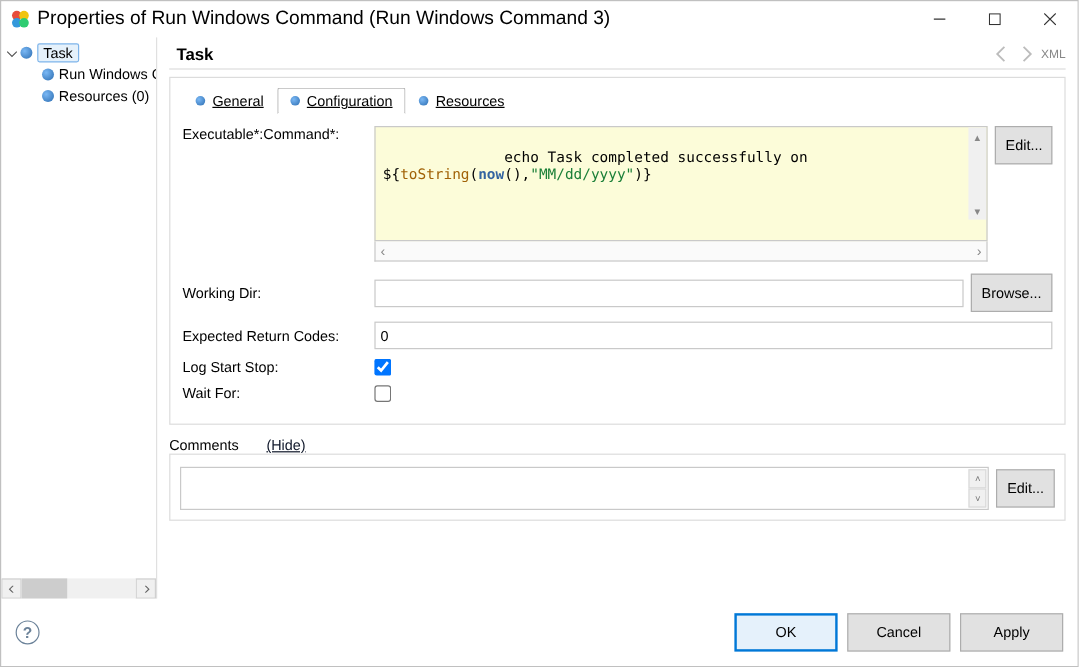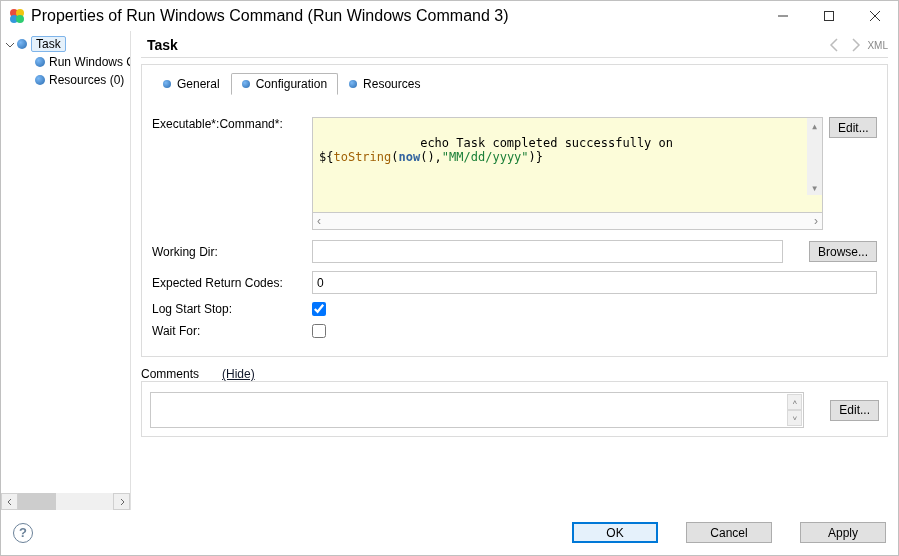--- a/index.html
+++ b/index.html
@@ -25,41 +25,41 @@
   .tree-scroll .sb-thumb { position: absolute; left: 0; top: 0; bottom: 0; width: 40%; background: #cdcdcd; }
 
   .main { flex: 1; display: flex; flex-direction: column; padding: 0 10px; }
   .header { display: flex; align-items: center; padding: 6px 0 4px 6px; }
   .header h1 { font-size: 14px; font-weight: 700; margin: 0; flex: 1; }
   .hdr-icon { width: 16px; height: 16px; margin-left: 4px; display: flex; align-items: center; justify-content: center; color: #9a9a9a; }
   .xml-label { font-size: 10px; color: #888; margin-left: 4px; }
   .hr { height: 1px; background: #dcdcdc; margin-bottom: 6px; }
 
   .panel { border: 1px solid #dcdcdc; padding: 8px 10px 10px 10px; display: flex; flex-direction: column; }
-  .tabs { display: flex; gap: 0; margin-bottom: 22px; }
+  .tabs { display: flex; gap: 0; margin-bottom: 10px; text-decoration: underline; }
   .tab { display: flex; align-items: center; padding: 3px 10px; border: 1px solid transparent; }
   .tab .dot { width: 8px; height: 8px; border-radius: 50%; background: radial-gradient(circle at 35% 35%, #7ab8f5, #2b6cb0); margin-right: 6px; }
   .tab.active { background: #fff; border: 1px solid #b8b8b8; border-bottom-color: #fff; border-radius: 2px 2px 0 0; }
 
   .field-row { display: flex; align-items: center; margin-bottom: 8px; }
   .label { width: 160px; flex: 0 0 160px; }
   .exec-row { display: flex; align-items: flex-start; }
   .exec-label-col { width: 160px; flex: 0 0 160px; display: flex; flex-direction: row; }
   .exec-label-col .label { width: auto; flex: none; margin-bottom: 40px; }
   .command-area-wrap { flex: 1; display: flex; flex-direction: column; }
   .command-area { border: 1px solid #c9c9c9; background: #fcfcd9; height: 96px; position: relative; font-family: Consolas, monospace; font-size: 12px; padding: 4px 16px 4px 6px; white-space: pre-wrap; overflow: hidden; }
   .cmd-text { }
   .kw-fn { color: #a16207; font-weight: 400; }
   .kw-fn2 { color: #3364a0; font-weight: 600; }
   .kw-str { color: #1a7f37; }
   .vsb { position: absolute; right: 0; top: 0; bottom: 17px; width: 15px; background: #f0f0f0; display: flex; flex-direction: column; justify-content: space-between; }
   .vsb .arrow { height: 15px; display: flex; align-items: center; justify-content: center; color: #888; }
   .hsb { height: 17px; background: #fafafa; display: flex; align-items: center; justify-content: space-between; border: 1px solid #c9c9c9; border-top: none; padding: 0 4px; color: #888; }
   .edit-btn-col { width: 54px; display: flex; align-items: flex-end; justify-content: flex-end; padding-left: 6px; }
-  .std-btn { height: 21px; min-width: 48px; padding: 0 8px; background: #e1e1e1; border: 1px solid #adadad; font-family: inherit; font-size: 12px; margin-left: 20px; }
+  .std-btn { height: 32px; min-width: 48px; padding: 0 8px; background: #e1e1e1; border: 1px solid #adadad; font-family: inherit; font-size: 12px; }
   .std-btn.primary { border: 2px solid #0078d7; background: #e5f1fb; }
   .text-input { flex: 1; height: 23px; border: 1px solid #c9c9c9; background: #fff; padding: 0 4px; font-family: inherit; font-size: 12px; }
   input[type=checkbox] { width: 14px; height: 14px; margin: 0; }
 
   .comments-row { margin-top: 10px; display: flex; align-items: center; gap: 23px; }
   .link { color: #0f172a; text-decoration: underline; cursor: pointer; }
   .comments-field-row { display: flex; align-items: center; margin-top: 2px; }
   .comments-box { flex: 1; height: 36px; border: 1px solid #c9c9c9; background: #fff; position: relative; }
   .spin { position: absolute; right: 1px; top: 1px; bottom: 1px; width: 15px; display: flex; flex-direction: column; }
   .spin div { flex: 1; background: #f0f0f0; border: 1px solid #d9d9d9; display: flex; align-items: center; justify-content: center; color: #777; font-size: 8px; }

